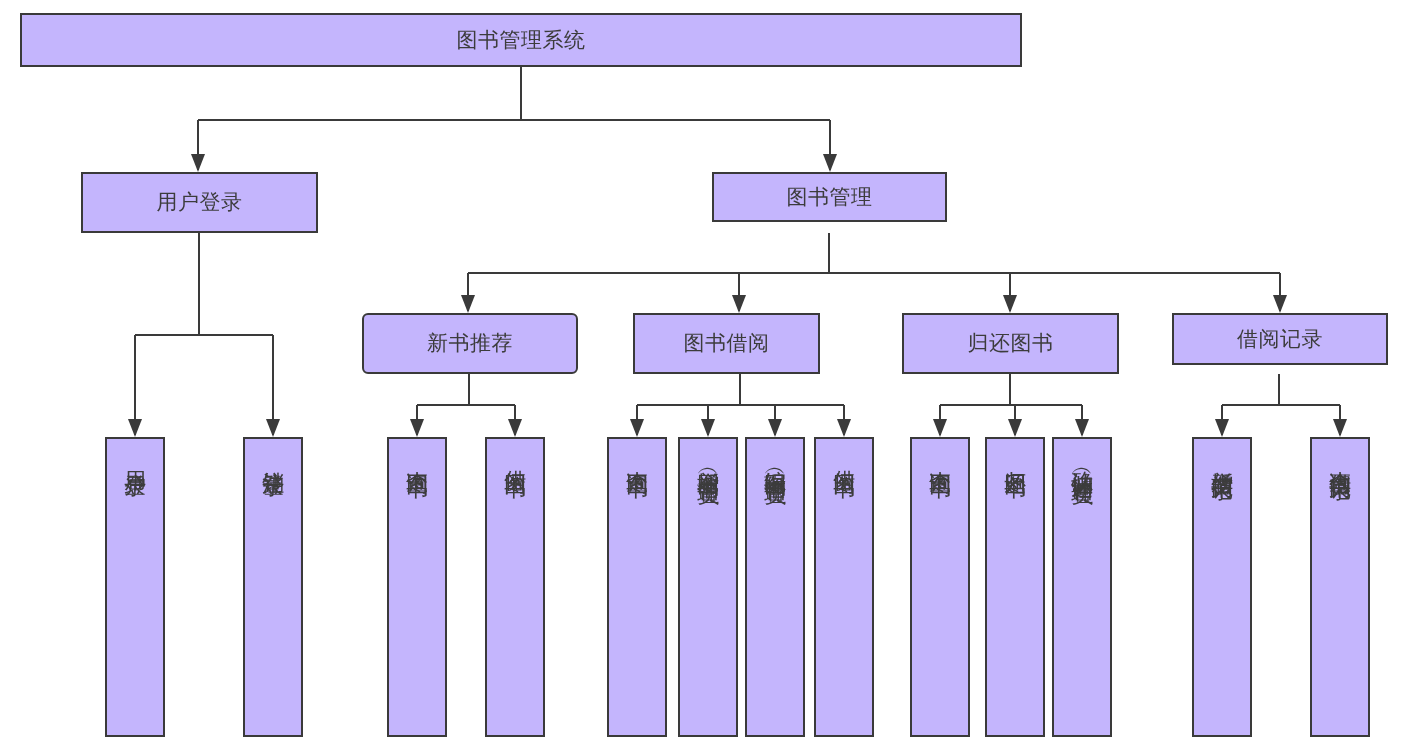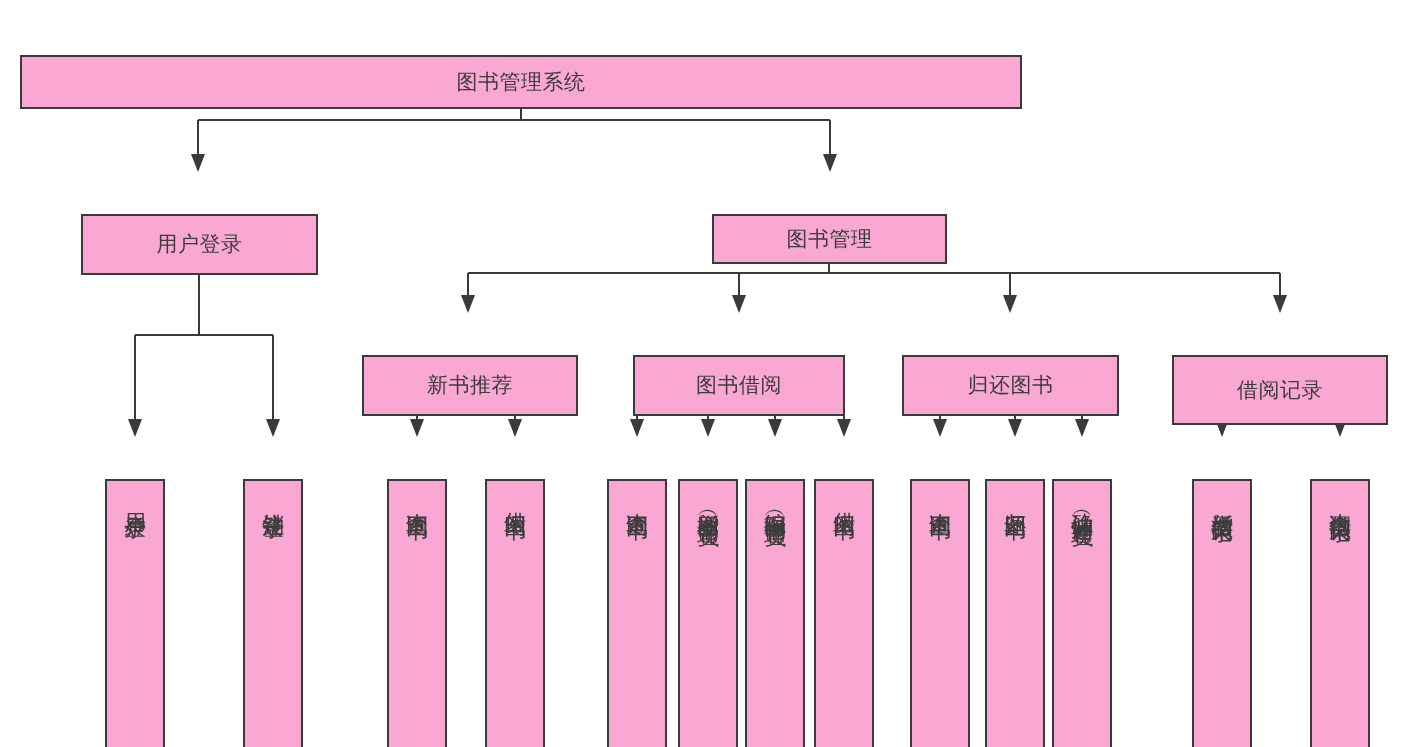--- a/index.html
+++ b/index.html
@@ -22,27 +22,26 @@
     left: 0;
     top: 0;
     width: 1405px;
     height: 747px;
     pointer-events: none;
   }
   .node {
     position: absolute;
     box-sizing: border-box;
     border: 2.5px solid #3a3a3a;
-    background: #f9a8d4;
+    background: #c4b5fd;
     display: flex;
     align-items: center;
     justify-content: center;
     color: #3c3c3c;
     letter-spacing: 0.5px;
-    margin-top: 42px;
   }
   .node.h {
     font-size: 21px;
     line-height: 1;
   }
   .node.v {
     align-items: flex-start;
     justify-content: center;
     padding-top: 14px;
   }
@@ -126,30 +125,30 @@
   <div id="nodes">
       <div class="node h" style="left: 20px; top: 13px; width: 1002px; height: 54px;">
         <span>图书管理系统</span>
       </div>
       <div class="node h" style="left: 81px; top: 172px; width: 237px; height: 61px;">
         <span>用户登录</span>
       </div>
       <div class="node h" style="left: 712px; top: 172px; width: 235px; height: 50px;">
         <span>图书管理</span>
       </div>
-      <div class="node h" style="left: 362px; top: 313px; width: 216px; height: 61px;">
+      <div class="node h" style="left: 362px; top: 313px; width: 216px; height: 61px; border-radius: 6px;">
         <span>新书推荐</span>
       </div>
-      <div class="node h" style="left: 633px; top: 313px; width: 212px; height: 61px;">
+      <div class="node h" style="left: 633px; top: 313px; width: 187px; height: 61px;">
         <span>图书借阅</span>
       </div>
       <div class="node h" style="left: 902px; top: 313px; width: 217px; height: 61px;">
         <span>归还图书</span>
       </div>
-      <div class="node h" style="left: 1172px; top: 313px; width: 216px; height: 70px;">
+      <div class="node h" style="left: 1172px; top: 313px; width: 216px; height: 52px;">
         <span>借阅记录</span>
       </div>
       <div class="node v" style="left: 105px; top: 437px; width: 60px; height: 300px;">
         <span class="vtext">用户登录</span>
       </div>
       <div class="node v" style="left: 243px; top: 437px; width: 60px; height: 300px;">
         <span class="vtext">注销登录</span>
       </div>
       <div class="node v" style="left: 387px; top: 437px; width: 60px; height: 300px;">
         <span class="vtext">查询图书</span>

